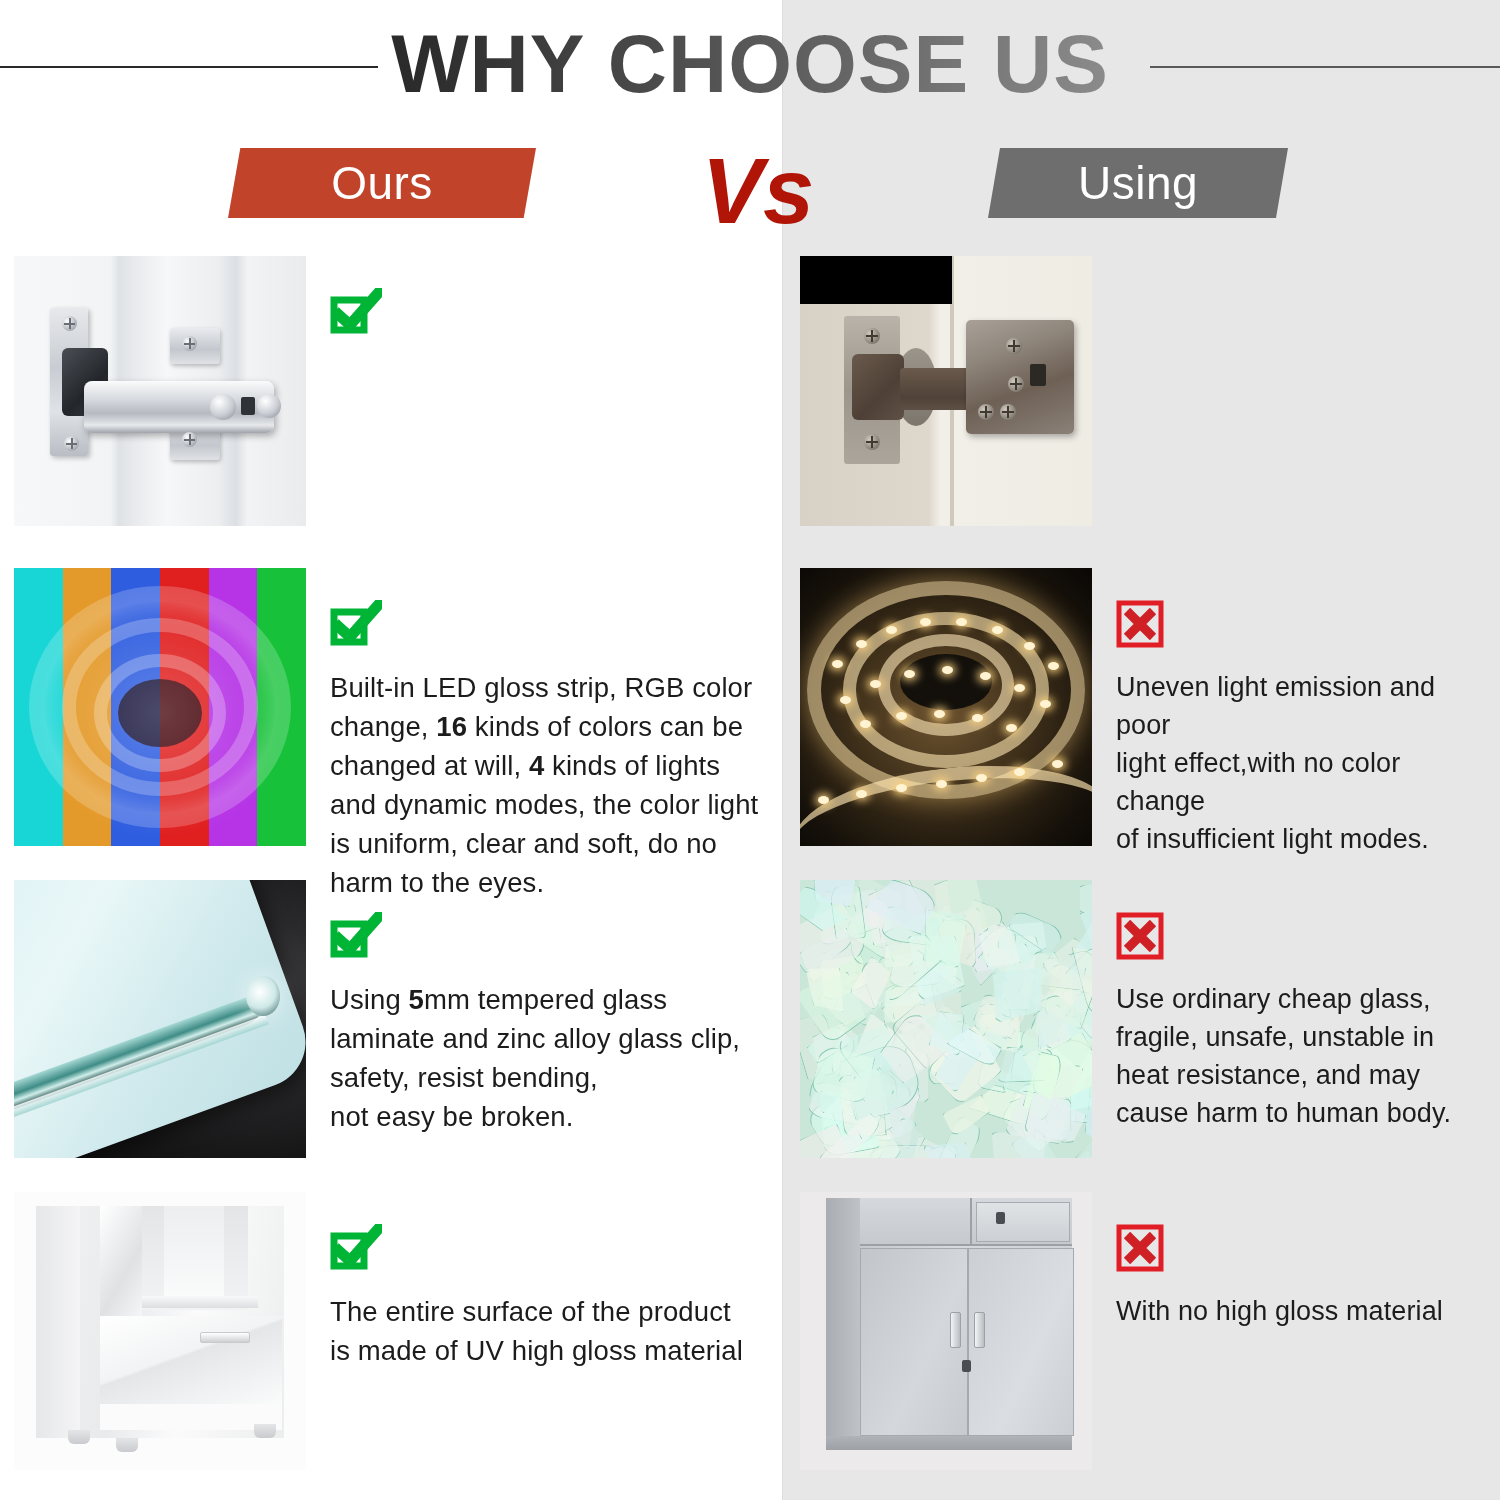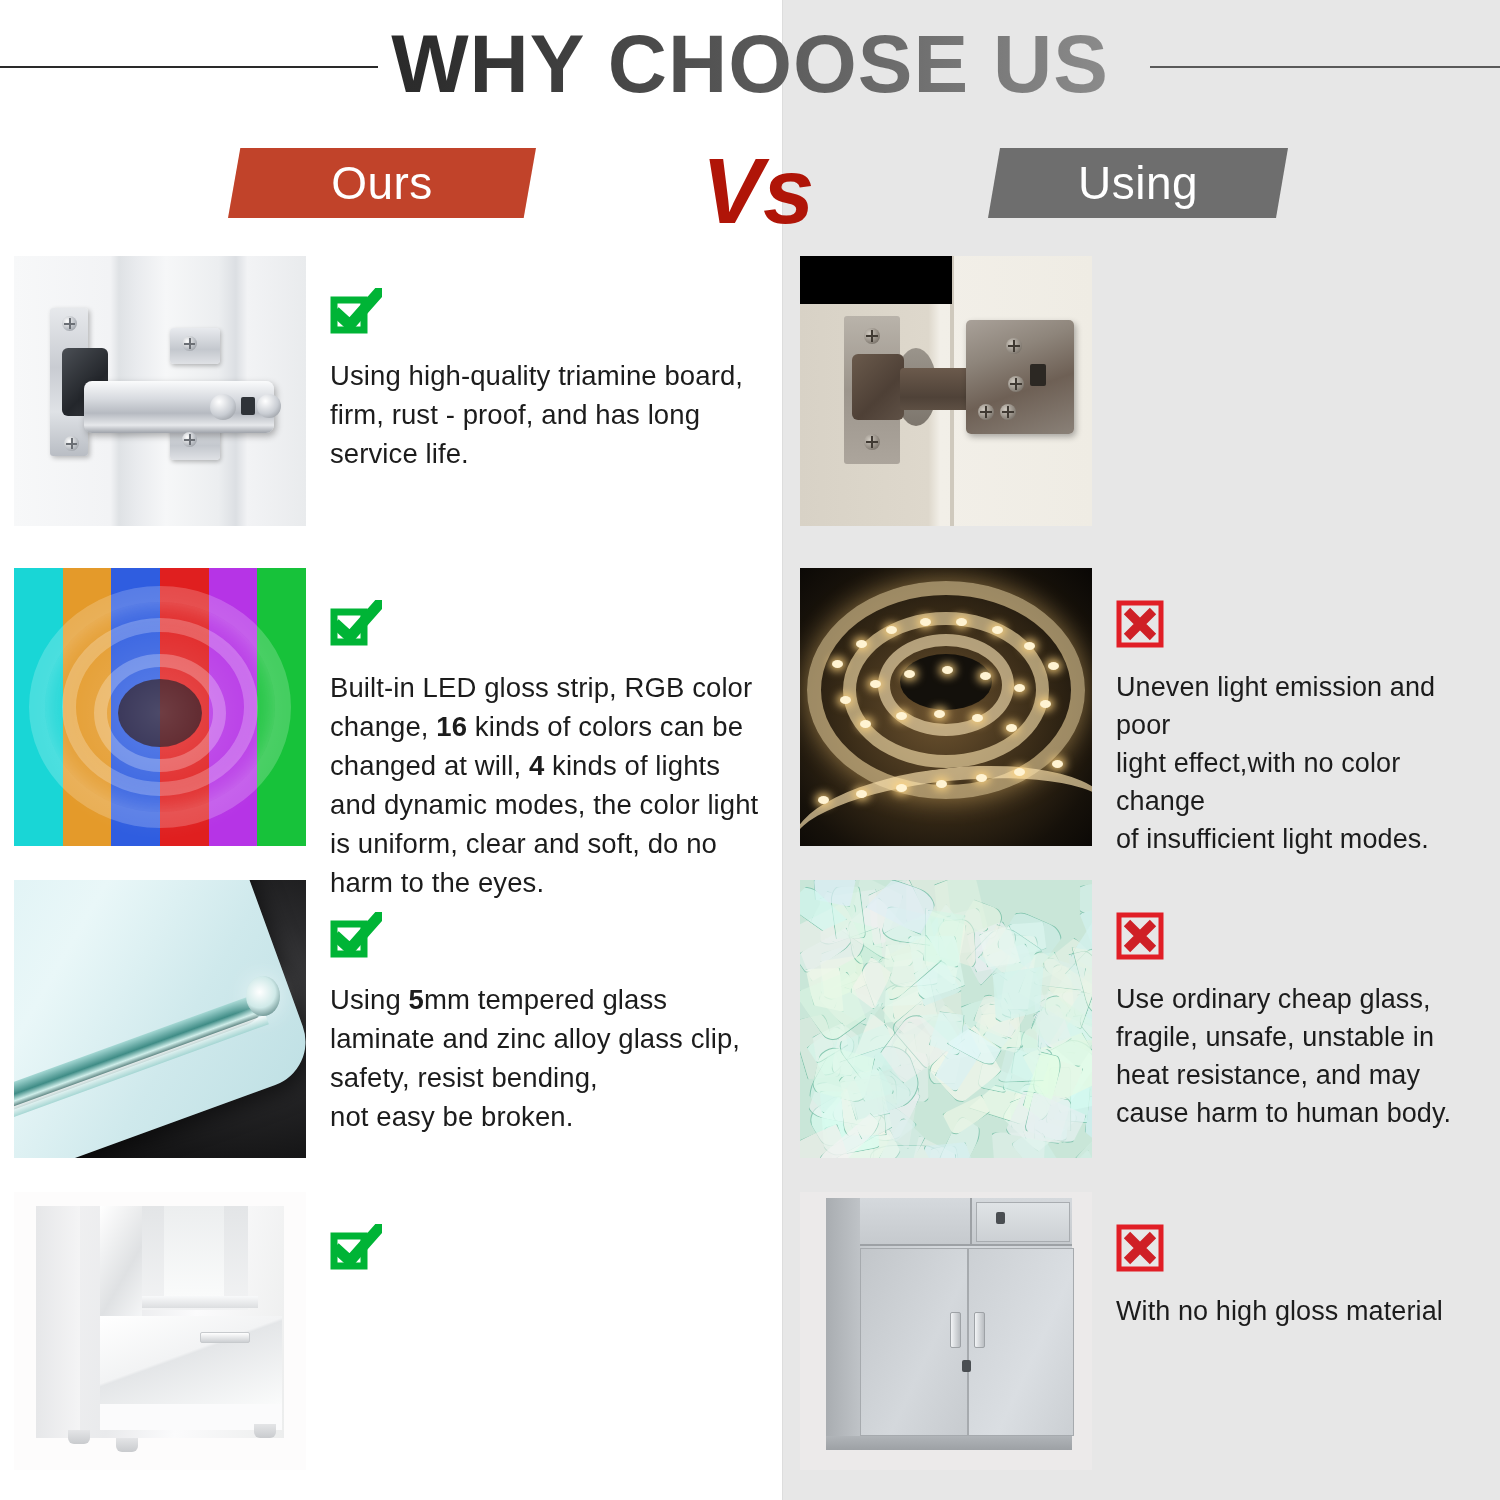--- a/index.html
+++ b/index.html
@@ -273,23 +273,20 @@
           <span class="scr" style="left:168px;top:80px"></span>
           <span class="scr" style="left:168px;top:176px"></span>
         </div>
         <div class="copy">
           <div class="mark">
             <svg class="ico-check" viewBox="0 0 52 52">
               <path d="M4 12 H34 V42 H4 Z" fill="none" stroke="#00b436" stroke-width="7"></path>
               <path d="M9 27 L20 37 L50 3" fill="none" stroke="#00b436" stroke-width="11" stroke-linecap="square"></path>
             </svg>
           </div>
-          <div class="desc"><span>Using high-quality triamine board,
-firm, rust - proof,  and has long
-service life.</span></div>
         </div>
       </div>
       <div class="side side-right">
         <div class="photo ph-hinge-bad">
           <span class="rb-seam"></span>
             <span class="rb-black"></span>
           <span class="rb-plate"></span>
             <span class="rb-disc"></span>
             <span class="rb-cup"></span>
           <span class="rb-arm"></span>
@@ -596,20 +593,22 @@
           <span class="cw-foot" style="left:102px;top:246px"></span>
           <span class="cw-foot" style="left:240px;top:232px"></span>
         </div>
         <div class="copy">
           <div class="mark">
             <svg class="ico-check" viewBox="0 0 52 52">
               <path d="M4 12 H34 V42 H4 Z" fill="none" stroke="#00b436" stroke-width="7"></path>
               <path d="M9 27 L20 37 L50 3" fill="none" stroke="#00b436" stroke-width="11" stroke-linecap="square"></path>
             </svg>
           </div>
+          <div class="desc"><span>The entire surface of the product
+is made of UV high gloss material</span></div>
         </div>
       </div>
       <div class="side side-right">
         <div class="photo ph-cab-gray">
           <span class="cg-body"></span>
             <span class="cg-sideL"></span>
           <span class="cg-top"></span>
             <span class="cg-topsplit"></span>
             <span class="cg-drw"></span>
           <span class="cg-doorL"></span>

